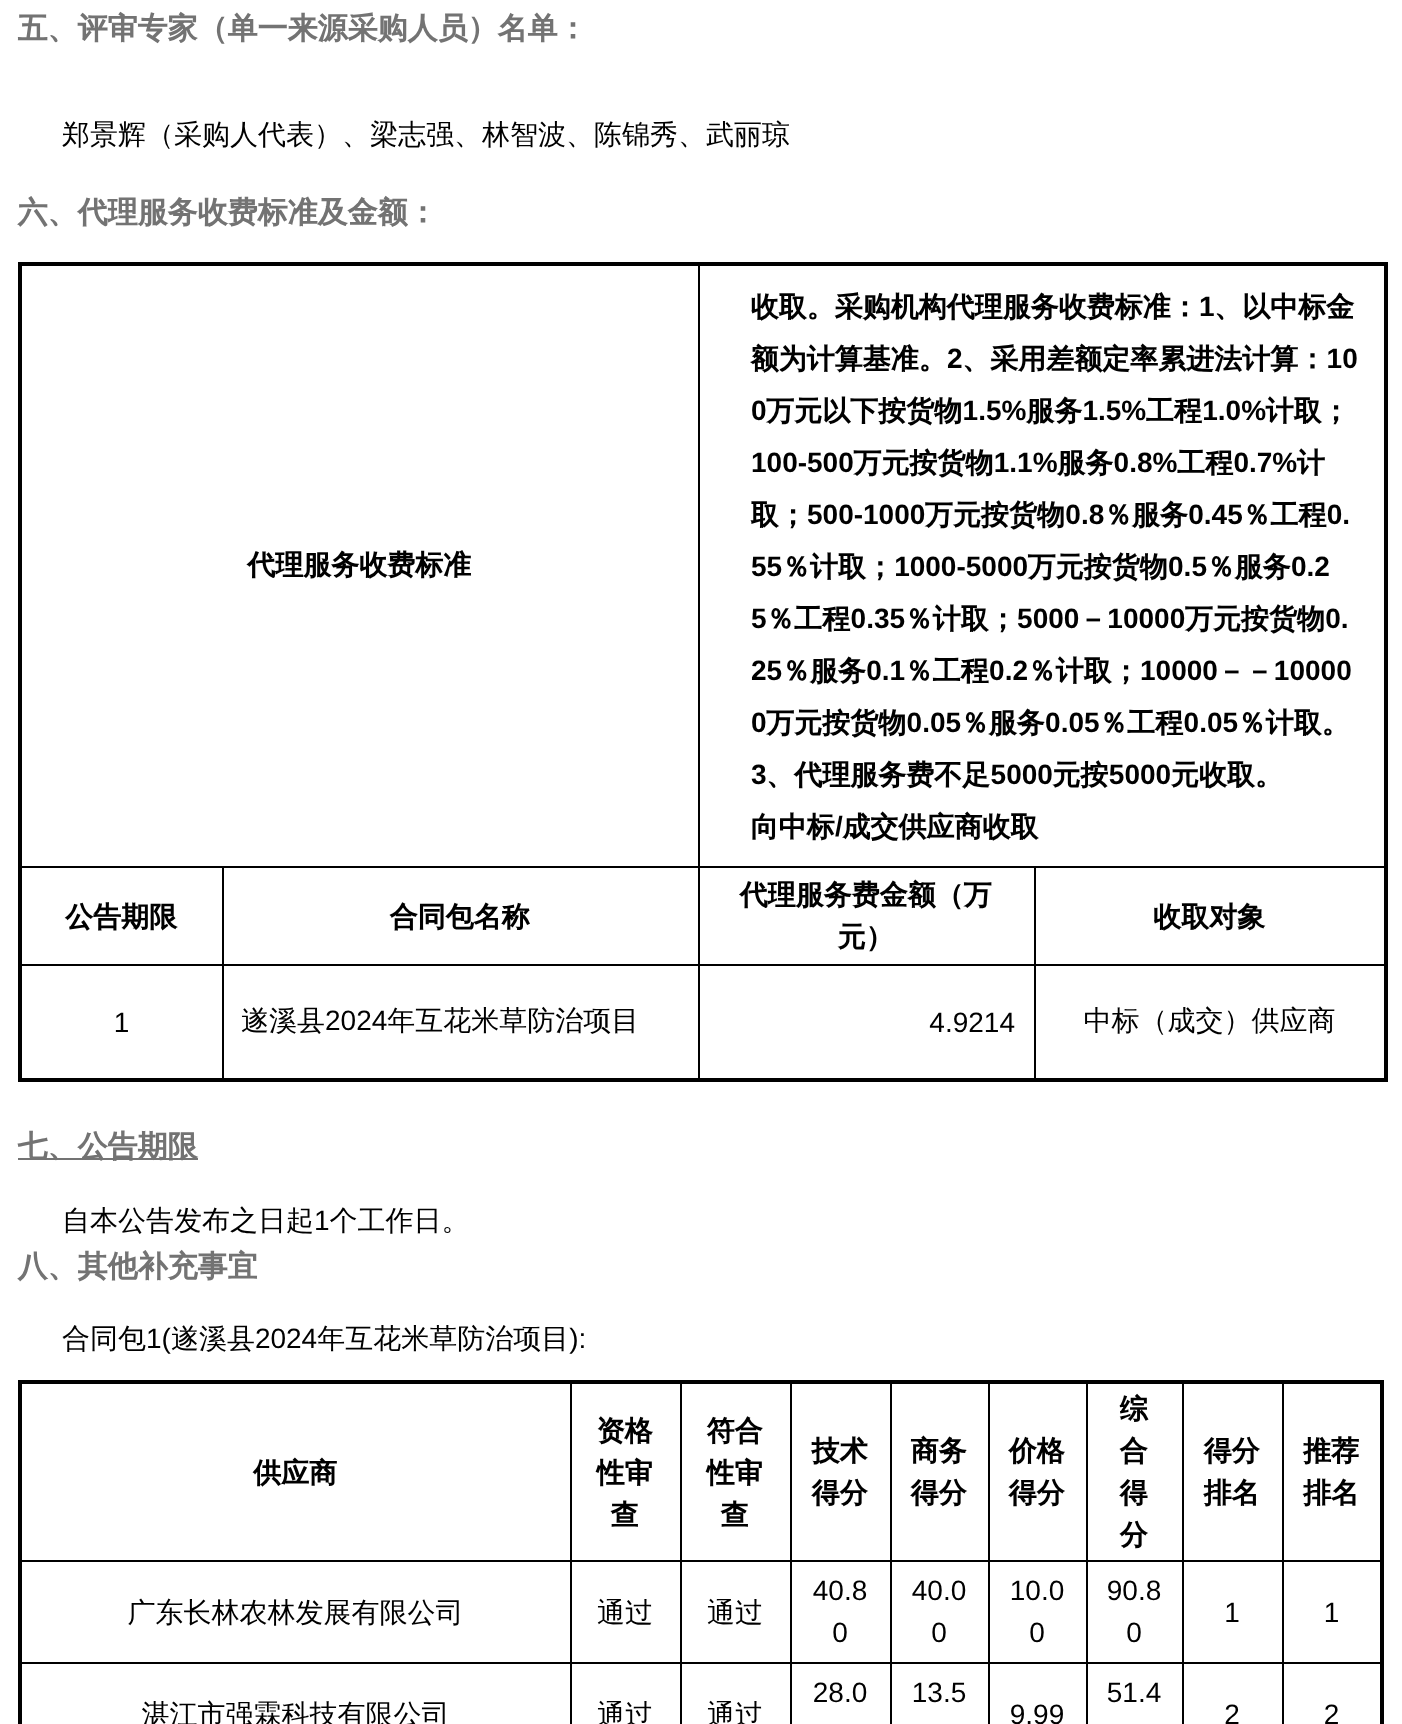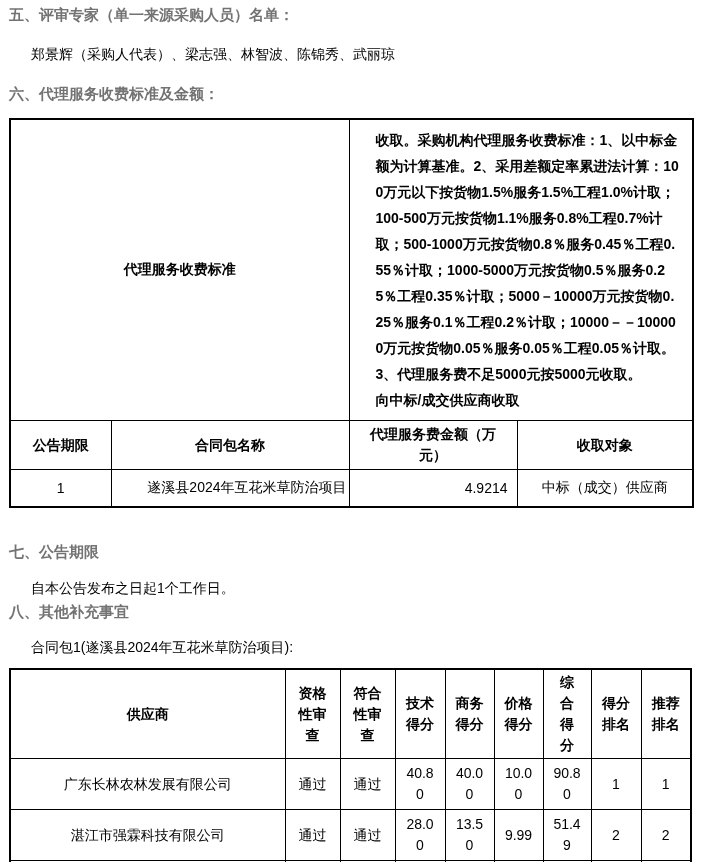--- a/index.html
+++ b/index.html
@@ -16,42 +16,42 @@
     font-size:15px;
     color:#737373;
     line-height:17px;
   }
   .body-line{
     font-size:14px;
     line-height:16px;
     padding-left:22px;
     color:#000;
   }
-  .mt-names{margin-top:23px;}
+  .mt-names{margin-top:36px;}
   .mt-h6{margin-top:23px;}
   .mt-t1{margin-top:16px;}
-  .mt-h7{margin-top:35px;}
+  .mt-h7{margin-top:24px;text-decoration:underline;}
   .mt-b7{margin-top:20px;}
   .mt-h8{margin-top:7px;}
   .mt-b8{margin-top:19px;}
   .mt-t2{margin-top:13px;}
 
   table{
     border-collapse:collapse;
     table-layout:fixed;
     width:683px;
     border:2px solid #000;
   }
   td{
     border:1px solid #000;
     vertical-align:middle;
     text-align:center;
     font-size:14px;
     word-break:break-all;
-    padding:2px;
+    padding:12px;
   }
   
   .fee-standard-label{
     font-weight:bold;
     text-align:center;
   }
   .fee-standard-text-cell{
     text-align:left;
     vertical-align:top;
     padding:7px 10px;
@@ -62,21 +62,21 @@
     word-break:break-all;
     margin-left:16px;
   }
   .fee-head td{
     font-weight:bold;
     height:44px;
     line-height:21px;
     padding:2px 8px;
   }
   .fee-data td{height:32px;}
-  .cell-left{text-align:right;padding-left:9px;}
+  .cell-left{text-align:left;padding-left:9px;}
   .cell-right{text-align:right;padding-right:9px;}
 
   
   .res-table{width:681px;}
   .res-head td{
     font-weight:bold;
     height:64px;
     line-height:21px;
     padding:2px 10px;
   }

